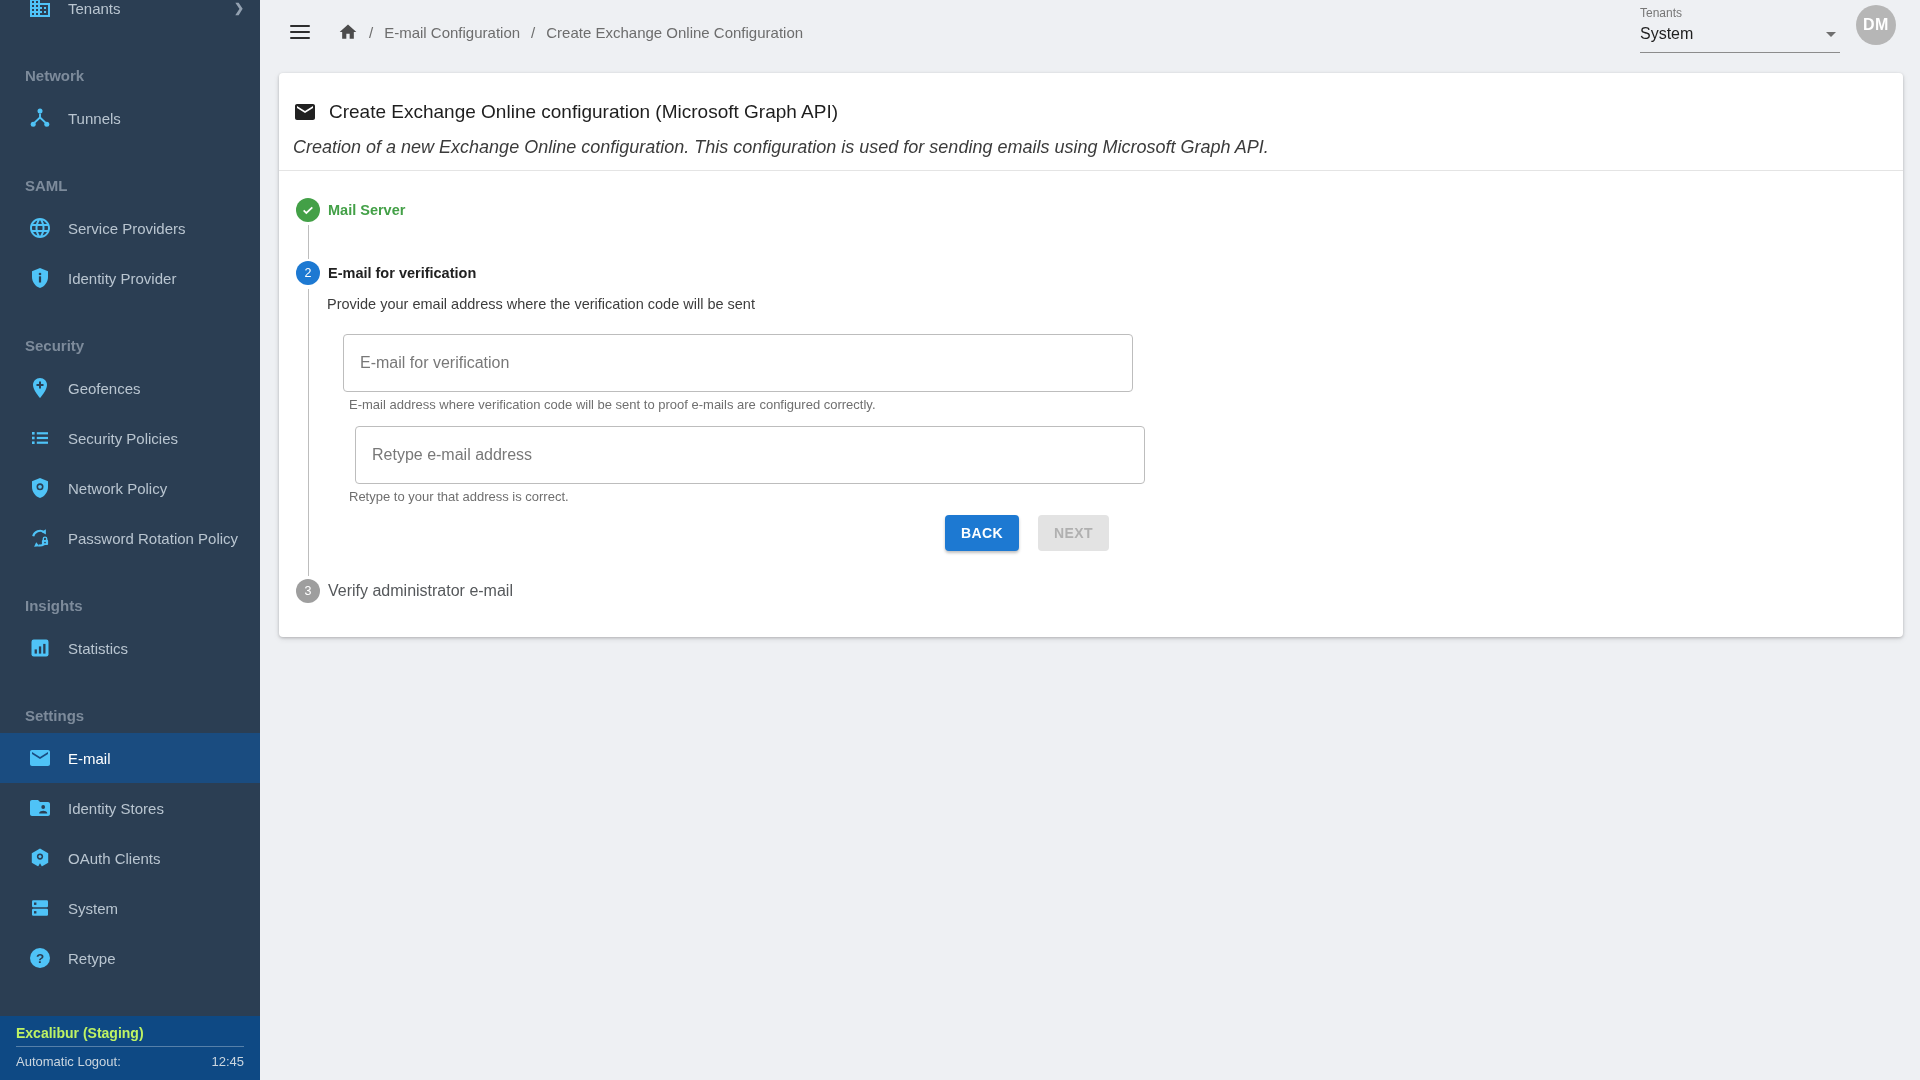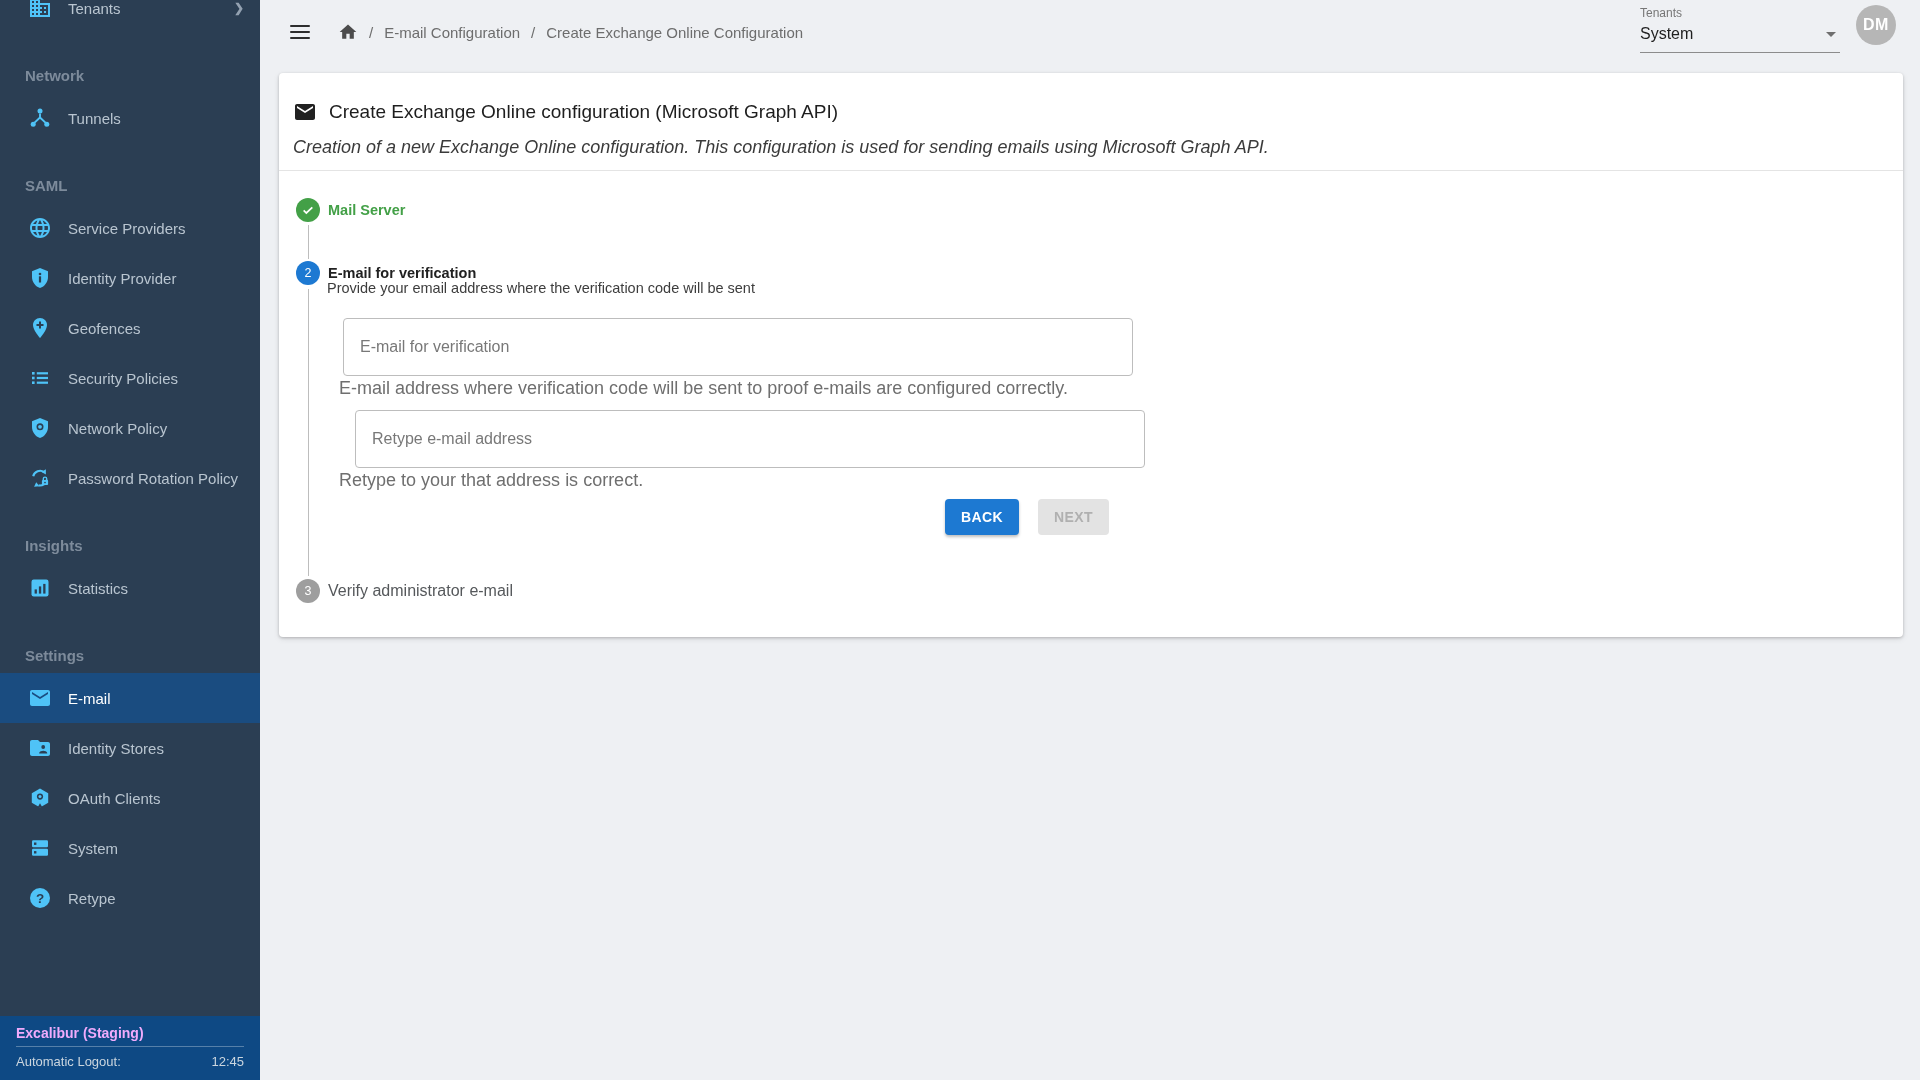--- a/index.html
+++ b/index.html
@@ -32,21 +32,21 @@
     height: 60px; padding: 24px 0 0 25px;
     display: flex; align-items: center;
     color: #7d8b9b; font-size: 15px; font-weight: 700;
   }
   .side-footer {
     position: absolute; left:0; bottom:0;
     width: 260px; height: 64px;
     background: #0e4984;
     padding: 7px 16px 0;
   }
-  .env-name { font-size:14px; font-weight:700; color:#f0abfc; line-height:20px; }
+  .env-name { font-size:14px; font-weight:700; color:#bef264; line-height:20px; }
   .f-divider { height:1px; background:rgba(255,255,255,.3); margin-top:3px; }
   .f-row { display:flex; justify-content:space-between; padding-top:7px;
            font-size:13px; color:#cbd6df; }
   .hole { fill:#2b3e53; }
   
   .hamburger { position:absolute; left:290px; top:25px; width:20px; height:14px;
                display:flex; flex-direction:column; justify-content:space-between; cursor:pointer; }
   .hamburger div { height:2px; background:#2d2d2d; border-radius:1px; }
   .breadcrumb { position:absolute; left:338px; top:20px; height:24px;
                 display:flex; align-items:center; gap:11px;
@@ -83,30 +83,30 @@
   .step-1 .step-label { color:#43a047; font-weight:700; font-size:14.5px; }
   .step-2 { top:188px; left:17px; }
   .step-2 .circle { background:#1d79d2; }
   .step-2 .step-label { color:#212121; font-weight:700; font-size:14.5px; }
   .step-3 { top:506px; left:17px; }
   .step-3 .circle { background:#9e9e9e; }
   .step-3 .step-label { color:#55585b; font-weight:400; font-size:16px; }
   .connector { position:absolute; width:1px; background:#bdbdbd; }
   .conn-a { left:29px; top:152px; height:34px; }
   .conn-b { left:29px; top:216px; height:287px; }
-  .step-content { position:absolute; left:48px; top:205px; width:810px; }
+  .step-content { position:absolute; left:48px; top:221px; width:810px; }
   .step-desc { font-size:14.5px; color:#3d3d3d; line-height:20px; }
   .field { margin-left:16px; }
   .field-1 { margin-top:20px; }
   .field-2 { margin-top:14px;margin-left:28px; }
   .field input { width:790px; height:58px; border:1px solid #bdbdbd; border-radius:4px;
                  padding:0 16px; font-size:16px; font-family:"Liberation Sans",sans-serif;
                  color:#222; background:#fff; outline:none; display:block; }
   .field input::placeholder { color:#787878; opacity:1; }
-  .helper { margin:5px 0 0 12px; font-size:18px; color:#6f6f6f; line-height:15px; }
+  .helper { margin:5px 0 0 22px; font-size:13px; color:#6f6f6f; line-height:15px; }
   .actions { margin-top:11px; width:806px; display:flex; justify-content:flex-end;
              gap:19px; padding-right:24px; }
   .btn { height:36px; border:none; border-radius:4px; padding:0 16px;
          font-family:"Liberation Sans",sans-serif; font-size:14px; font-weight:700;
          letter-spacing:.4px; cursor:pointer; }
   .btn-back { background:#1d79d2; color:#fff; box-shadow:0 2px 3px rgba(0,0,0,.25); }
   .btn-next { background:#e3e3e3; color:#b0b0b0; cursor:default; }
 </style>
 </head>
 <body>
@@ -154,20 +154,21 @@
     <span class="icon">
       <svg viewBox="0 0 24 24">
           <path fill="#4fc3f7" d="M12 2L4 5.2V11c0 5 3.4 9.7 8 10.9 4.6-1.2 8-5.9 8-10.9V5.2L12 2z"></path>
           <circle class="hole" cx="12" cy="8" r="1.3"></circle>
           <rect class="hole" x="10.9" y="10.3" width="2.2" height="6.2"></rect>
         </svg>
     </span>
     <span>Identity Provider</span>
   </div>
 
+  <div class="side-section">Security</div>
 
   <div class="side-item">
     <span class="icon">
       <svg viewBox="0 0 24 24">
           <path fill="#4fc3f7" d="M12 2C8.14 2 5 5.14 5 9c0 5.25 7 13 7 13s7-7.75 7-13c0-3.86-3.14-7-7-7z"></path>
           <rect class="hole" x="11" y="5.5" width="2" height="7"></rect>
           <rect class="hole" x="8.5" y="8" width="7" height="2"></rect>
         </svg>
     </span>
     <span>Geofences</span>

